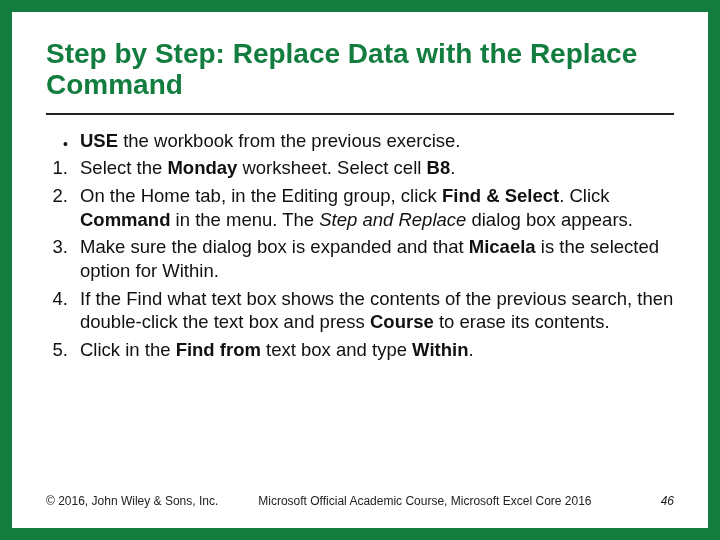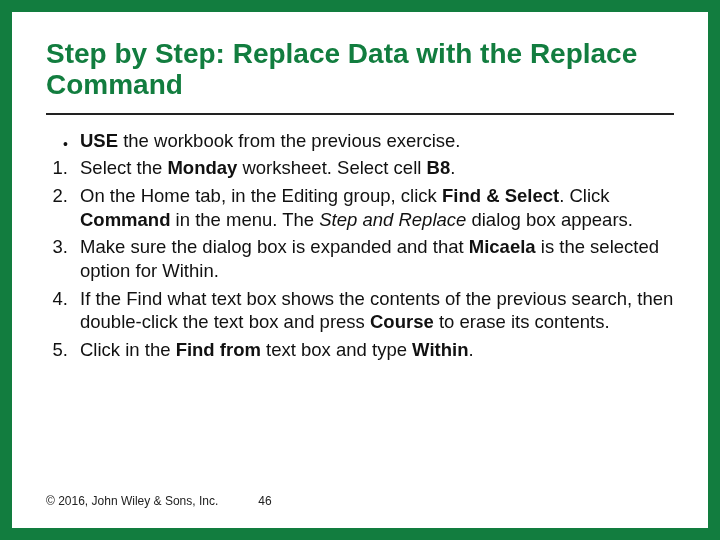--- a/index.html
+++ b/index.html
@@ -56,21 +56,21 @@
   }
   .footer {
     display: flex;
     align-items: flex-end;
     font-size: 12px;
     color: #222;
     padding-top: 6px;
   }
   .copyright { flex: 0 0 auto; margin-right: 40px; }
   .course { flex: 1; }
-  .pagenum { flex: 0 0 auto; text-align: right; }
+  .pagenum { flex: 0 0 auto; text-align: right; font-style: italic; }
   b { font-weight: 700; text-align: center; }
   i { font-style: italic; }
 </style>
 </head>
 <body>
 
 <div class="slide">
 
   <div class="title">Step by Step: Replace Data with the Replace Command</div>
 
@@ -97,16 +97,17 @@
         <div class="body">If the Find what text box shows the contents of the previous search, then double-click the text box and press <b>Course</b> to erase its contents.</div>
       </div>
       <div class="row">
         <div class="marker">5.</div>
         <div class="body">Click in the <b>Find from</b> text box and type <b>Within</b>.</div>
       </div>
     </div>
 
   <div class="footer">
     <div class="copyright">© 2016, John Wiley &amp; Sons, Inc.</div>
+    <div class="course">Microsoft Official Academic Course, Microsoft Excel Core 2016</div>
     <div class="pagenum">46</div>
   </div>
 
 </div>
 
 </body></html>

